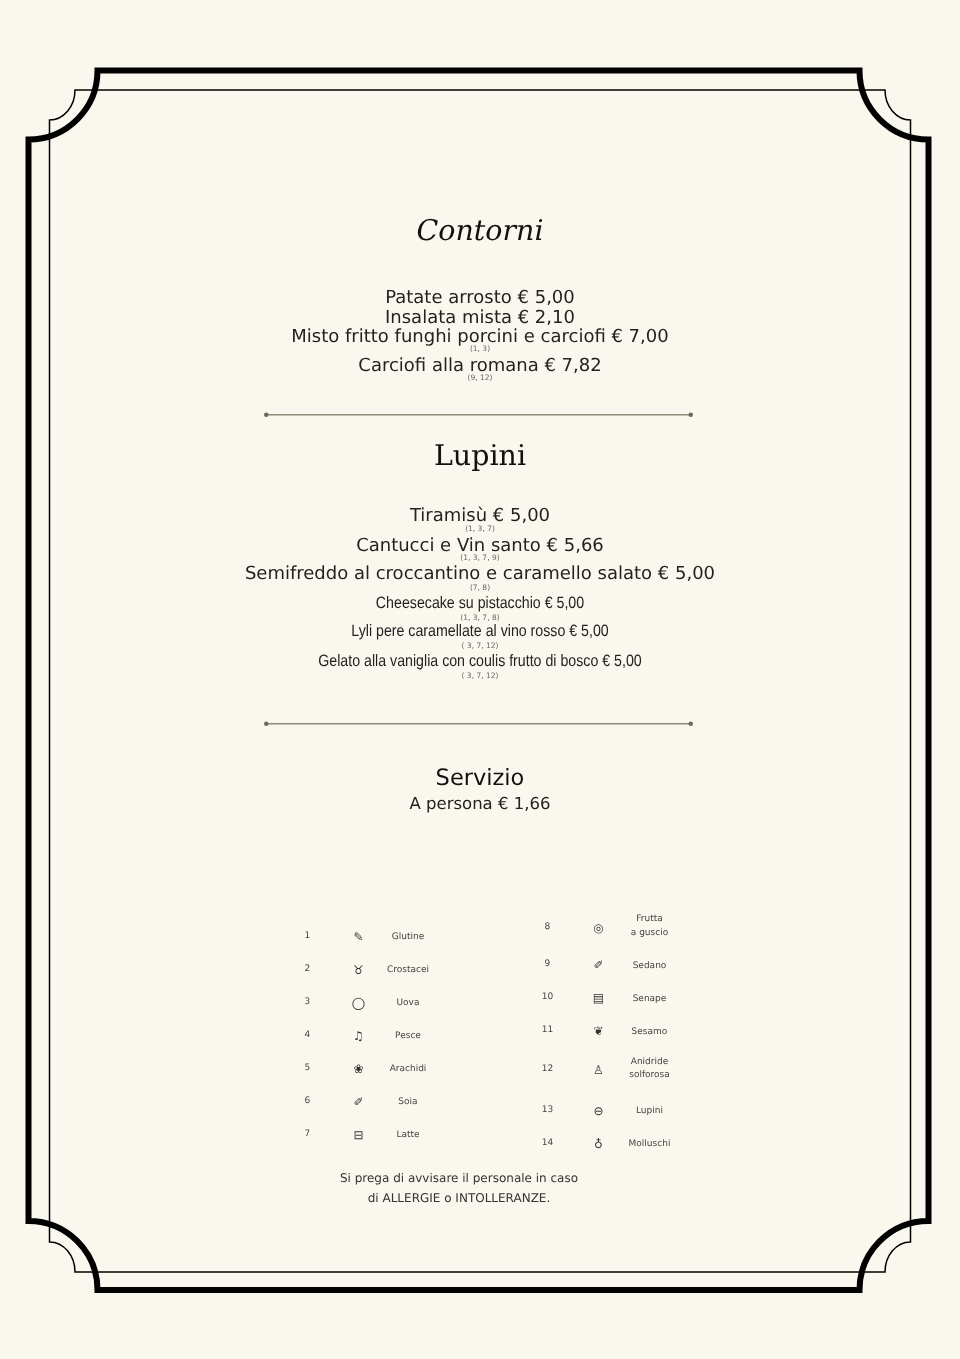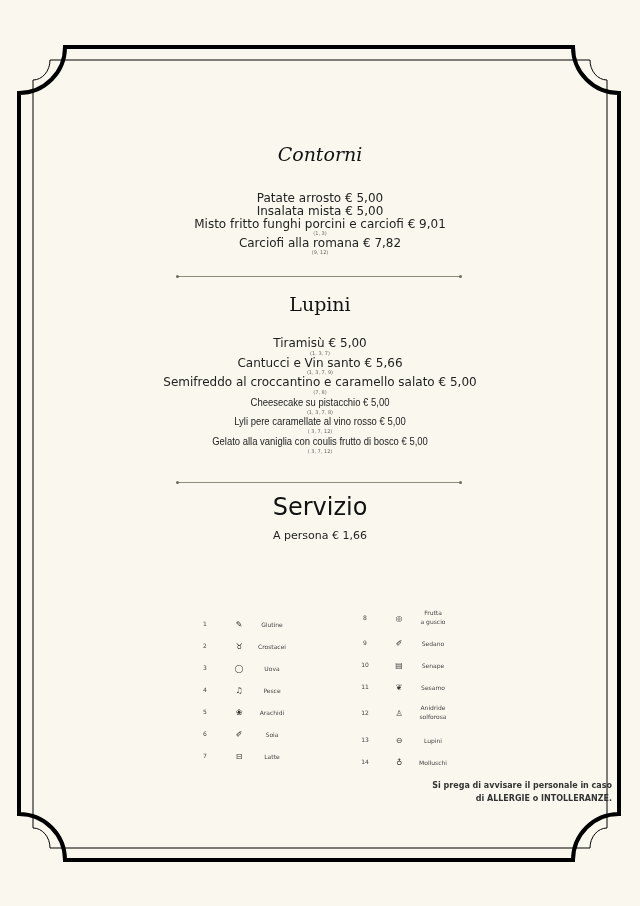--- a/index.html
+++ b/index.html
@@ -10,21 +10,21 @@
     overflow: hidden;
     font-family: "DejaVu Sans", sans-serif;
     color: #222;
   }
   .frame { position: absolute; left: 0; top: 0; width: 640px; height: 906px; pointer-events: none; }
   .content { position: absolute; left: 0; top: 0; width: 640px; }
   .section-title {
     position: absolute; left: 0; width: 640px; text-align: center;
     font-family: "DejaVu Serif", serif; font-size: 19px; color: #111;
   }
-  .section-title.sans { font-family: "DejaVu Sans", sans-serif; font-size: 24px; }
+  .section-title.sans { font-family: "DejaVu Sans", sans-serif; font-size: 15px; margin-top: 16px; }
   .item-line {
     position: absolute; left: 0; width: 640px; text-align: center;
     font-size: 12px; color: #222; white-space: nowrap;
   }
   .item-line.cond { font-family: "Liberation Sans Narrow", "Liberation Sans", sans-serif; font-size: 11px; transform: scaleX(0.86); }
   .allergen-codes {
     position: absolute; left: 0; width: 640px; text-align: center;
     font-size: 5px; color: #666;
   }
   .separator {
@@ -35,40 +35,40 @@
     content: ""; position: absolute; top: -1px; width: 3px; height: 3px;
     border-radius: 50%; background: #6d6a5d;
   }
   .separator::before { left: -1px; }
   .separator::after { right: -1px; }
   .legend-row { position: absolute; height: 14px; font-size: 6px; color: #444; }
   .legend-num { position: absolute; width: 12px; text-align: center; }
   .legend-icon { position: absolute; width: 12px; text-align: center; font-size: 8px; color: #333; }
   .legend-label { position: absolute; width: 60px; text-align: center; line-height: 9px; }
   .footer-note {
-    position: absolute; left: 0; width: 612px; text-align: right;
-    font-size: 8px; color: #333; line-height: 13px; font-weight: bold;
+    position: absolute; left: 0; width: 612px; text-align: center;
+    font-size: 8px; color: #333; line-height: 13px;
   }
 </style>
 </head>
 <body>
 
 <svg class="frame" viewBox="0 0 640 906" width="640" height="906">
 
   <path d="M65 47 L573 47 A46 46 0 0 0 619 93 L619 814 A46 46 0 0 0 573 860 L65 860 A46 46 0 0 0 19 814 L19 93 A46 46 0 0 0 65 47 Z" fill="none" stroke="#000" stroke-width="4"></path>
 
   <path d="M50 60 L590 60 A17 20 0 0 0 607 80 L607 828 A17 20 0 0 0 590 848 L50 848 A17 20 0 0 0 33 828 L33 80 A17 20 0 0 0 50 60 Z" fill="none" stroke="#000" stroke-width="1"></path>
 </svg>
 
 <div class="content">
 
   <div class="section-title" style="top:143px;font-style:italic;">Contorni</div>
   <div class="item-line" style="top:191px;">Patate arrosto € 5,00</div>
-  <div class="item-line" style="top:204px;">Insalata mista € 5,00</div>
-  <div class="item-line" style="top:217px;">Misto fritto funghi porcini e carciofi € 9,01</div>
+  <div class="item-line" style="top:204px;">Insalata mista € 2,10</div>
+  <div class="item-line" style="top:217px;">Misto fritto funghi porcini e carciofi € 7,00</div>
   <div class="allergen-codes" style="top:230px;">(1, 3)</div>
   <div class="item-line" style="top:236px;">Carciofi alla romana € 7,82</div>
   <div class="allergen-codes" style="top:249px;">(9, 12)</div>
 
   <div class="separator" style="top:276px;"></div>
 
   <div class="section-title" style="top:293px;">Lupini</div>
   <div class="item-line" style="top:336px;">Tiramisù  € 5,00</div>
   <div class="allergen-codes" style="top:350px;">(1, 3, 7)</div>
   <div class="item-line" style="top:356px;">Cantucci e Vin santo € 5,66</div>

